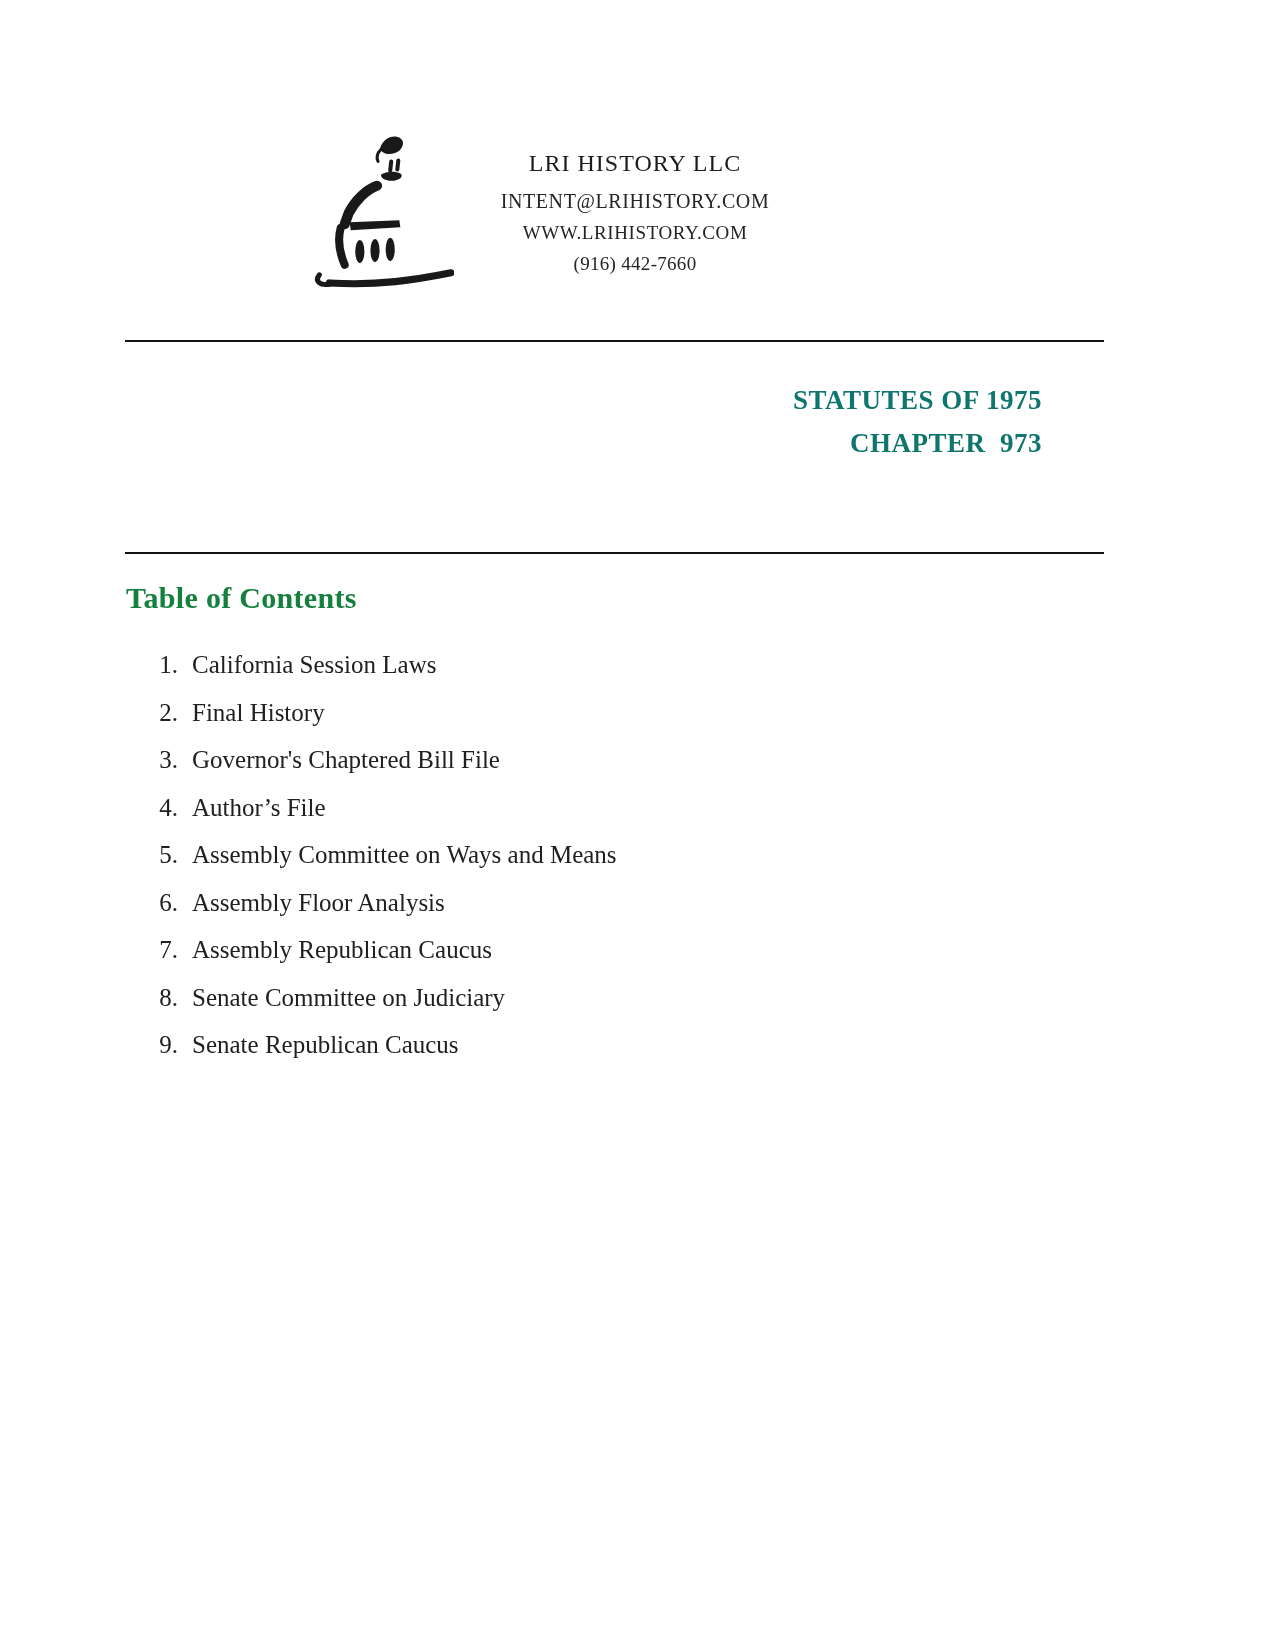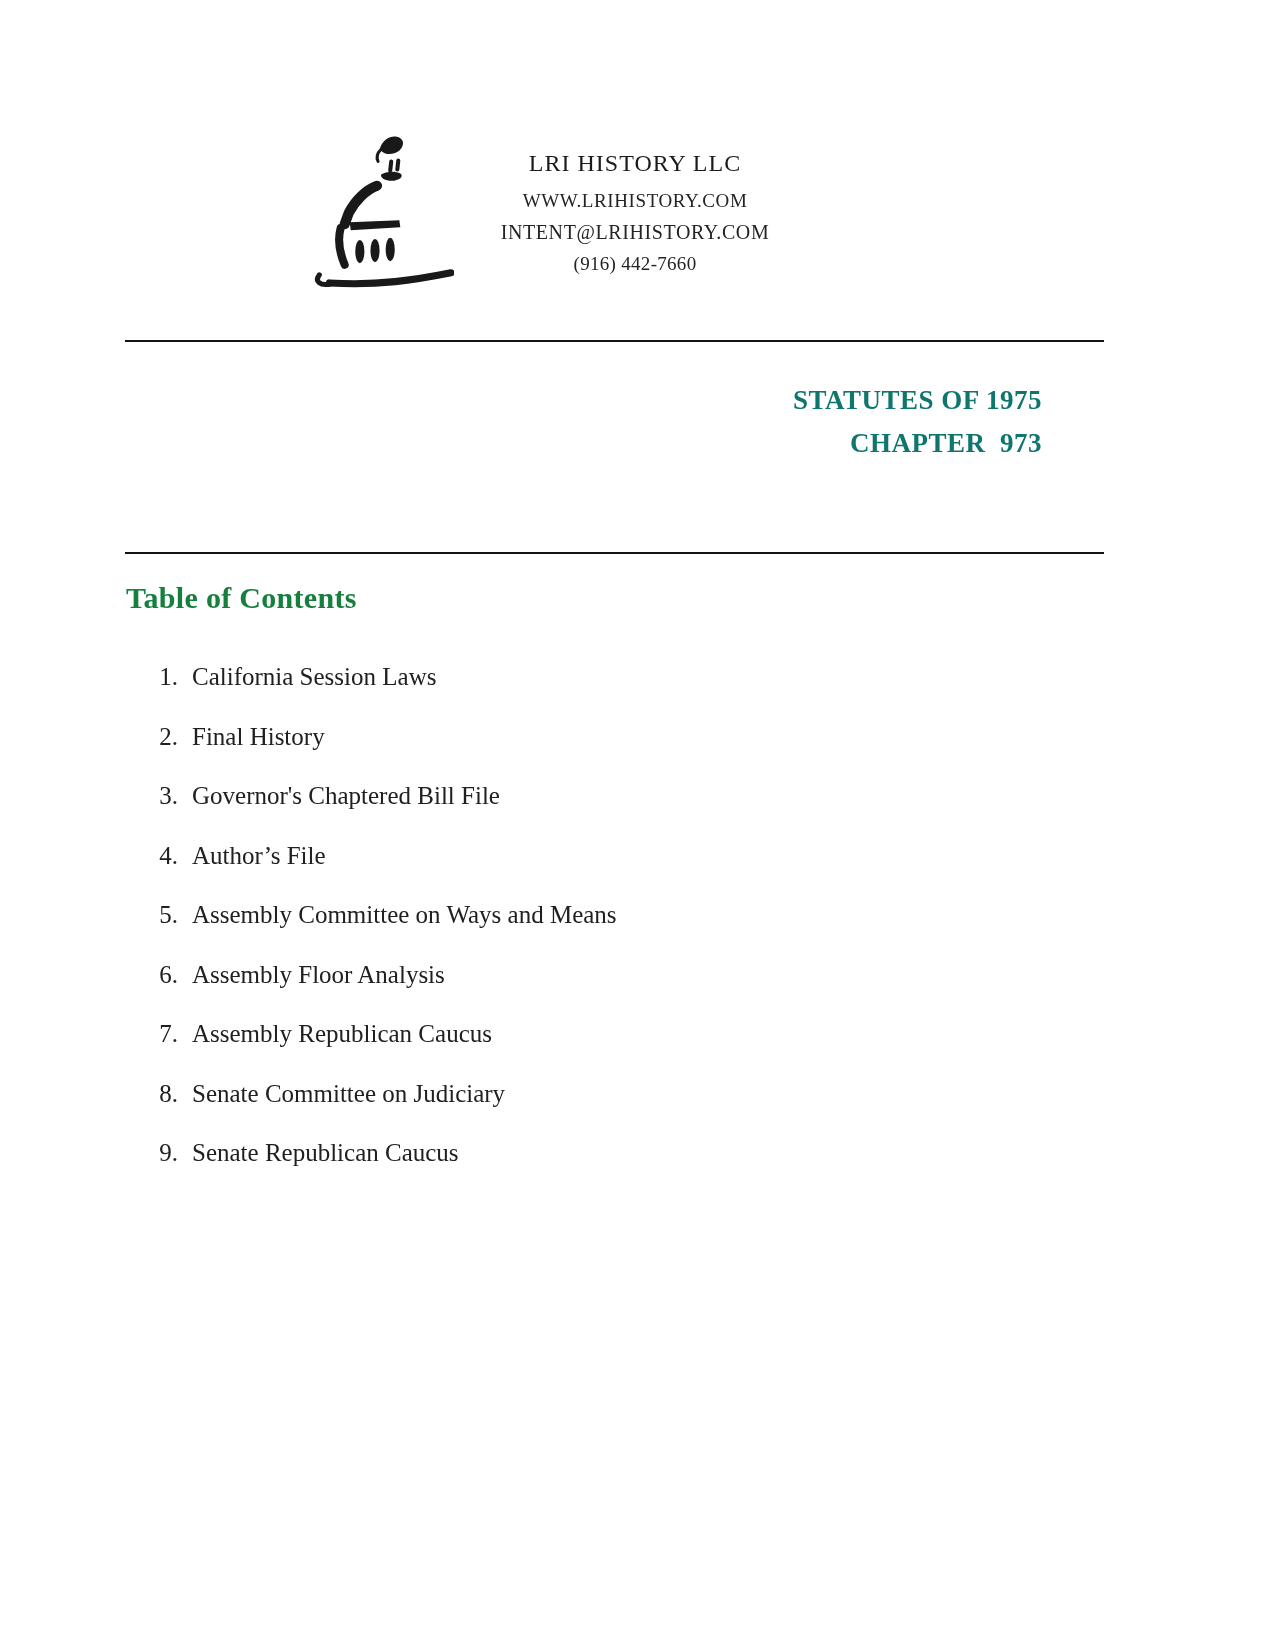--- a/index.html
+++ b/index.html
@@ -101,21 +101,20 @@
     margin-bottom: 21.5px;
     color: #202020;
   }
   .toc-num {
     width: 52px;
     text-align: right;
     flex: 0 0 52px;
   }
   .toc-label {
     margin-left: 14px;
-    margin-top: 12px;
   }
 </style>
 </head>
 <body>
 
 <div class="page">
 
   <div class="logo">
     <svg width="162" height="164" viewBox="0 0 160 162" xmlns="http://www.w3.org/2000/svg">
       <g fill="#191919" stroke="#191919">
@@ -139,22 +138,22 @@
         <ellipse cx="97" cy="122" rx="4.5" ry="11.5" stroke="none"></ellipse>
 
         <path d="M37 155 C85 158 122 152 157 145" fill="none" stroke-width="7" stroke-linecap="round"></path>
         <path d="M38 156 C28 158 22 154 27 147" fill="none" stroke-width="5" stroke-linecap="round"></path>
       </g>
     </svg>
   </div>
 
   <div class="header-text">
     <div class="company-name">LRI HISTORY LLC</div>
+    <div class="contact-line">INTENT@LRIHISTORY.COM</div>
     <div class="contact-line www">WWW.LRIHISTORY.COM</div>
-    <div class="contact-line">INTENT@LRIHISTORY.COM</div>
     <div class="contact-line phone">(916) 442-7660</div>
   </div>
 
   <div class="rule rule-1"></div>
   <div class="rule rule-2"></div>
 
   <div class="statute-block">
     <div class="statute-line">STATUTES OF 1975</div>
     <div class="statute-line">CHAPTER  973</div>
   </div>

